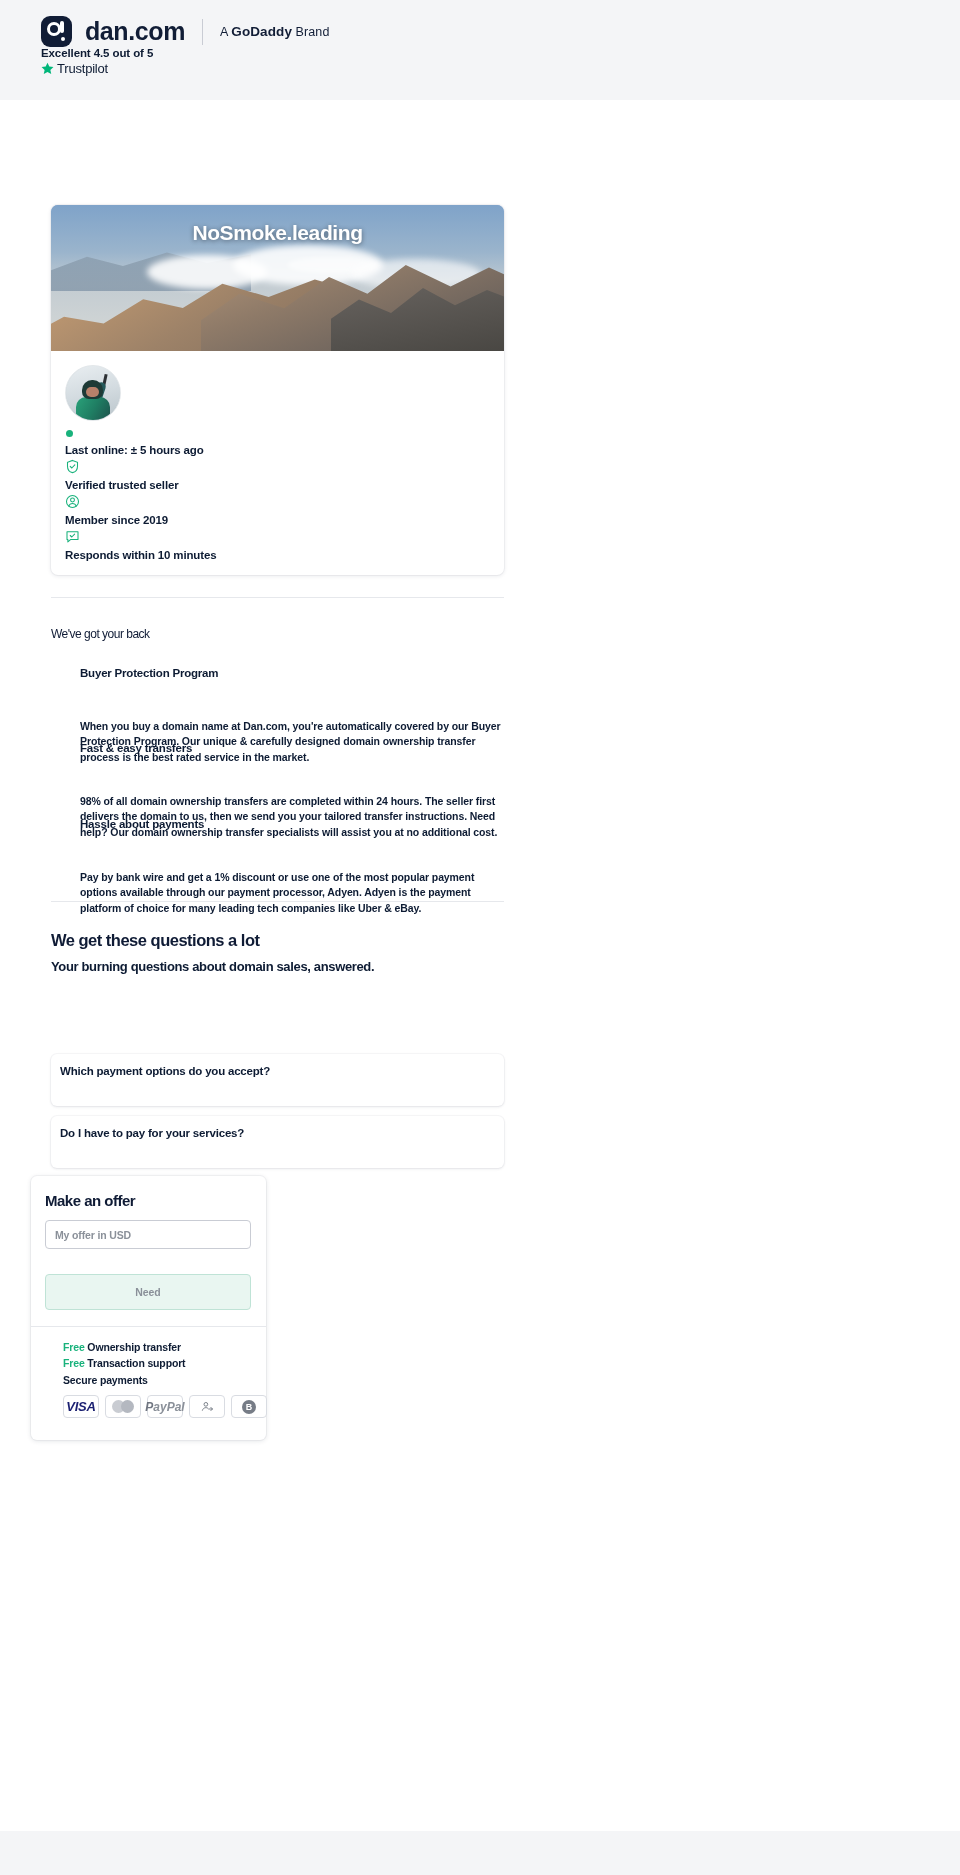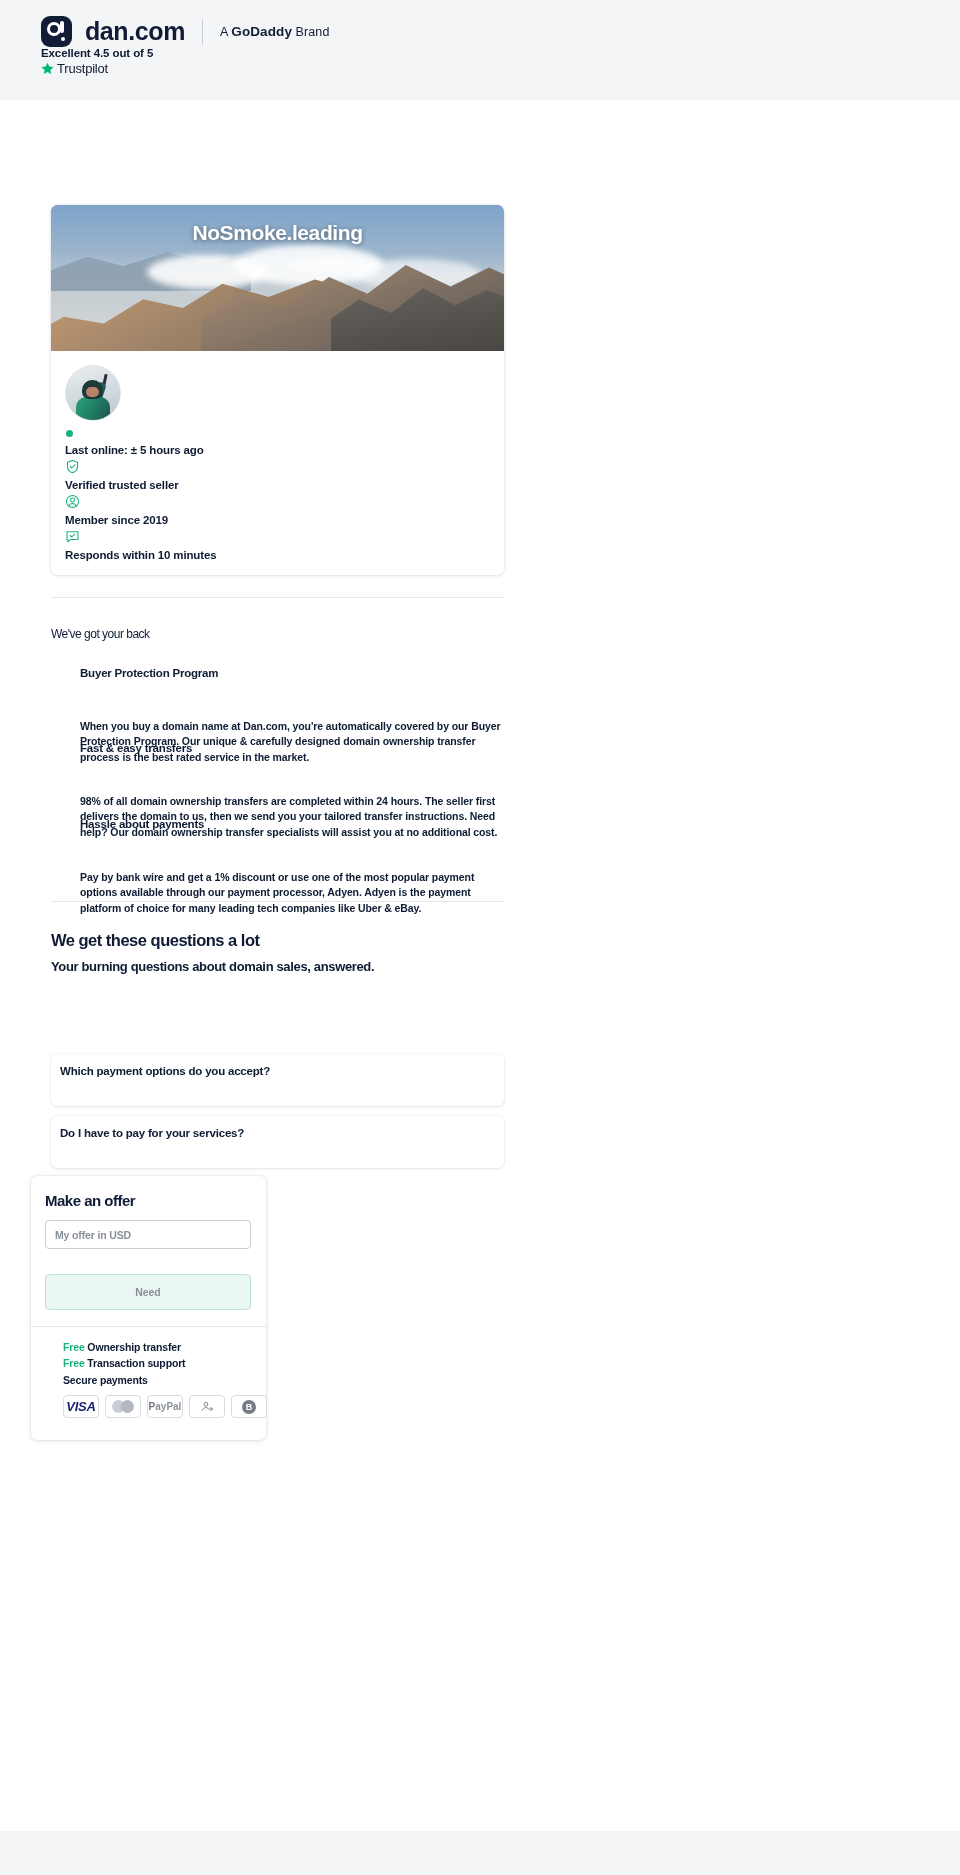--- a/index.html
+++ b/index.html
@@ -242,21 +242,21 @@
   }
   .pay-chip {
     width: 36px; height: 23px; border: 1px solid #d9dce2; border-radius: 4px;
     background: #fff; display: flex; align-items: center; justify-content: center;
   }
   .pm-visa { font-size: 13px; font-weight: 800; font-style: italic; color: #1a1f71; letter-spacing: -.2px; }
   .pm-mc { position: relative; width: 22px; height: 13px; }
   .pm-mc i { position: absolute; top: 0; width: 13px; height: 13px; border-radius: 50%; }
   .pm-mc .mc-l { left: 0; background: #c9ccd2; }
   .pm-mc .mc-r { right: 0; background: #b4b8c0; }
-  .pm-pp { font-size: 10px; font-weight: 800; color: #8a9099; }
+  .pm-pp { font-size: 12px; font-weight: 800; font-style: italic; color: #8a9099; }
   .pm-pp b { color: #6f7580; }
   .pm-bank { width: 15px; height: 13px; }
   .pm-btc {
     width: 14px; height: 14px; border-radius: 50%; background: #767c86;
     color: #fff; font-size: 9px; font-weight: 800; line-height: 14px; text-align: center;
   }
 
   
   .footer {
     position: absolute; left: 0; bottom: 0; width: 960px; height: 44px; background: #f4f5f7;

